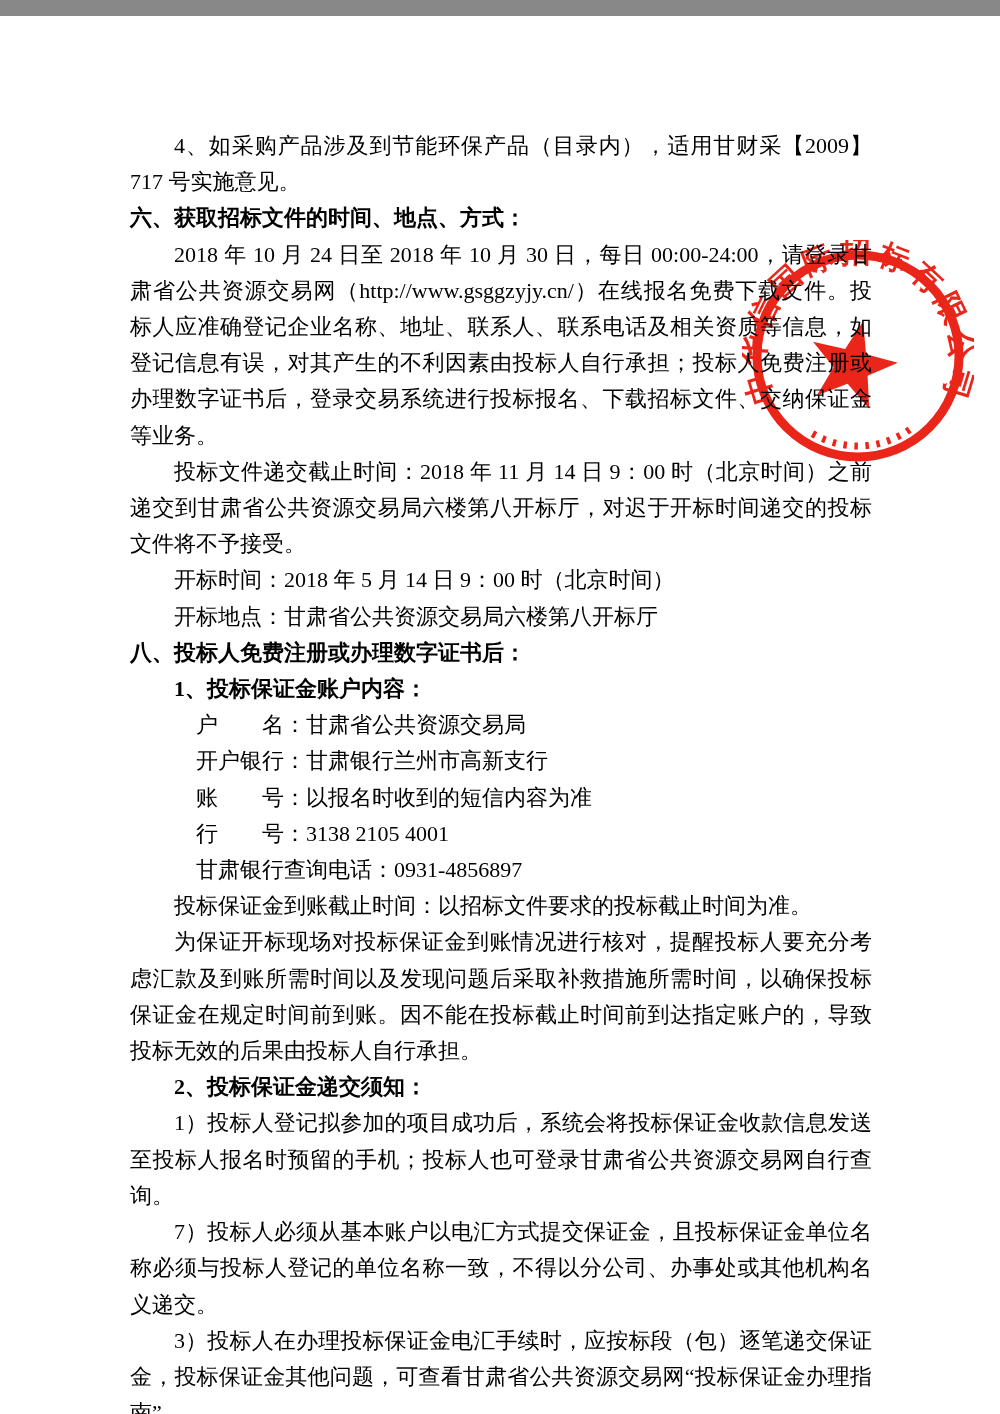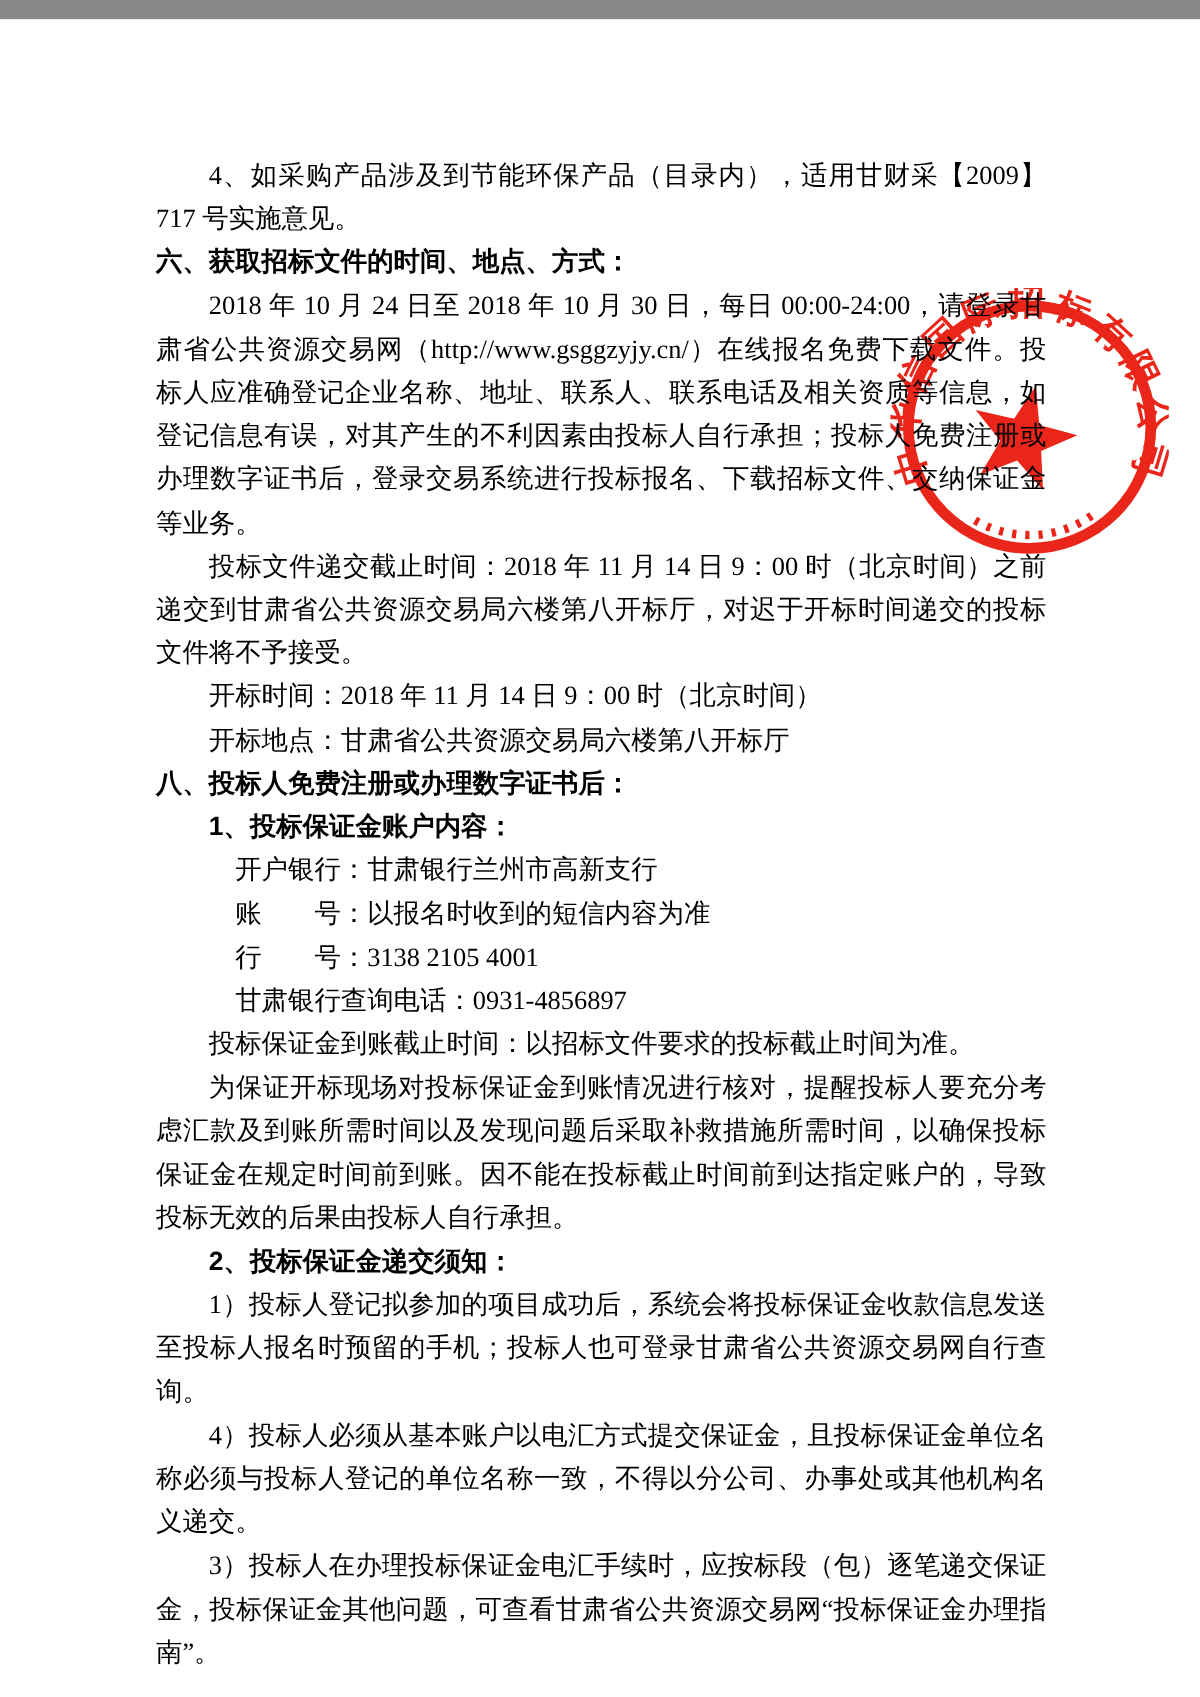--- a/index.html
+++ b/index.html
@@ -15,21 +15,21 @@
     position:absolute;
     left:130px;top:112px;width:742px;
     color:#000;
     font-size:22px;
     line-height:36.2px;
     text-align:justify;
   }
   .blk{margin:0;padding:0;}
   .head{
     font-weight:bold;
-    font-family:Liberation Sans, sans-serif;
+    font-family:Liberation Serif, serif;
   }
   .indent2{text-indent:2em;}
   .indent3{text-indent:3em;}
   .seal{
     position:absolute;
     left:742px;top:224px;
     width:232px;height:232px;
     mix-blend-mode:multiply;
     opacity:0.94;
     pointer-events:none;
@@ -45,33 +45,34 @@
 </head>
 <body>
 
 <div class="page">
 
   <div class="doc">
       <p class="blk body indent2">4、如采购产品涉及到节能环保产品（目录内），适用甘财采【2009】717 号实施意见。</p>
       <p class="blk head">六、获取招标文件的时间、地点、方式：</p>
       <p class="blk body indent2">2018 年 10 月 24 日至 2018 年 10 月 30 日，每日 00:00-24:00，请登录甘肃省公共资源交易网（http://www.gsggzyjy.cn/）在线报名免费下载文件。投标人应准确登记企业名称、地址、联系人、联系电话及相关资质等信息，如登记信息有误，对其产生的不利因素由投标人自行承担；投标人免费注册或办理数字证书后，登录交易系统进行投标报名、下载招标文件、交纳保证金等业务。</p>
       <p class="blk body indent2">投标文件递交截止时间：2018 年 11 月 14 日 9：00 时（北京时间）之前递交到甘肃省公共资源交易局六楼第八开标厅，对迟于开标时间递交的投标文件将不予接受。</p>
-      <p class="blk body indent2">开标时间：2018 年 11 月 14 日 9：00 时（北京时间）</p>
+      <p class="blk body indent2">开标时间：2018 年 5 月 14 日 9：00 时（北京时间）</p>
       <p class="blk body indent2">开标地点：甘肃省公共资源交易局六楼第八开标厅</p>
       <p class="blk head">八、投标人免费注册或办理数字证书后：</p>
       <p class="blk head indent2">1、投标保证金账户内容：</p>
+      <p class="blk body indent3">户　　名：甘肃省公共资源交易局</p>
       <p class="blk body indent3">开户银行：甘肃银行兰州市高新支行</p>
       <p class="blk body indent3">账　　号：以报名时收到的短信内容为准</p>
       <p class="blk body indent3">行　　号：3138 2105 4001</p>
       <p class="blk body indent3">甘肃银行查询电话：0931-4856897</p>
       <p class="blk body indent2">投标保证金到账截止时间：以招标文件要求的投标截止时间为准。</p>
       <p class="blk body indent2">为保证开标现场对投标保证金到账情况进行核对，提醒投标人要充分考虑汇款及到账所需时间以及发现问题后采取补救措施所需时间，以确保投标保证金在规定时间前到账。因不能在投标截止时间前到达指定账户的，导致投标无效的后果由投标人自行承担。</p>
       <p class="blk head indent2">2、投标保证金递交须知：</p>
       <p class="blk body indent2">1）投标人登记拟参加的项目成功后，系统会将投标保证金收款信息发送至投标人报名时预留的手机；投标人也可登录甘肃省公共资源交易网自行查询。</p>
-      <p class="blk body indent2">4）投标人必须从基本账户以电汇方式提交保证金，且投标保证金单位名称必须与投标人登记的单位名称一致，不得以分公司、办事处或其他机构名义递交。</p>
+      <p class="blk body indent2">7）投标人必须从基本账户以电汇方式提交保证金，且投标保证金单位名称必须与投标人登记的单位名称一致，不得以分公司、办事处或其他机构名义递交。</p>
       <p class="blk body indent2">3）投标人在办理投标保证金电汇手续时，应按标段（包）逐笔递交保证金，投标保证金其他问题，可查看甘肃省公共资源交易网“投标保证金办理指南”。</p>
     </div>
 
   <div class="seal">
     <svg viewBox="-116 -116 232 232" xmlns="http://www.w3.org/2000/svg">
       <g>
         <circle r="101" fill="none" stroke="#e8180a" stroke-width="9"></circle>
         <path id="sealArc" d="M -81.4 47 A 94 94 0 1 1 81.4 47" fill="none"></path>
         <text class="seal-arc-text" fill="#e8180a">
           <textPath href="#sealArc" startOffset="50%" text-anchor="middle">中华信国际招标有限公司</textPath>

